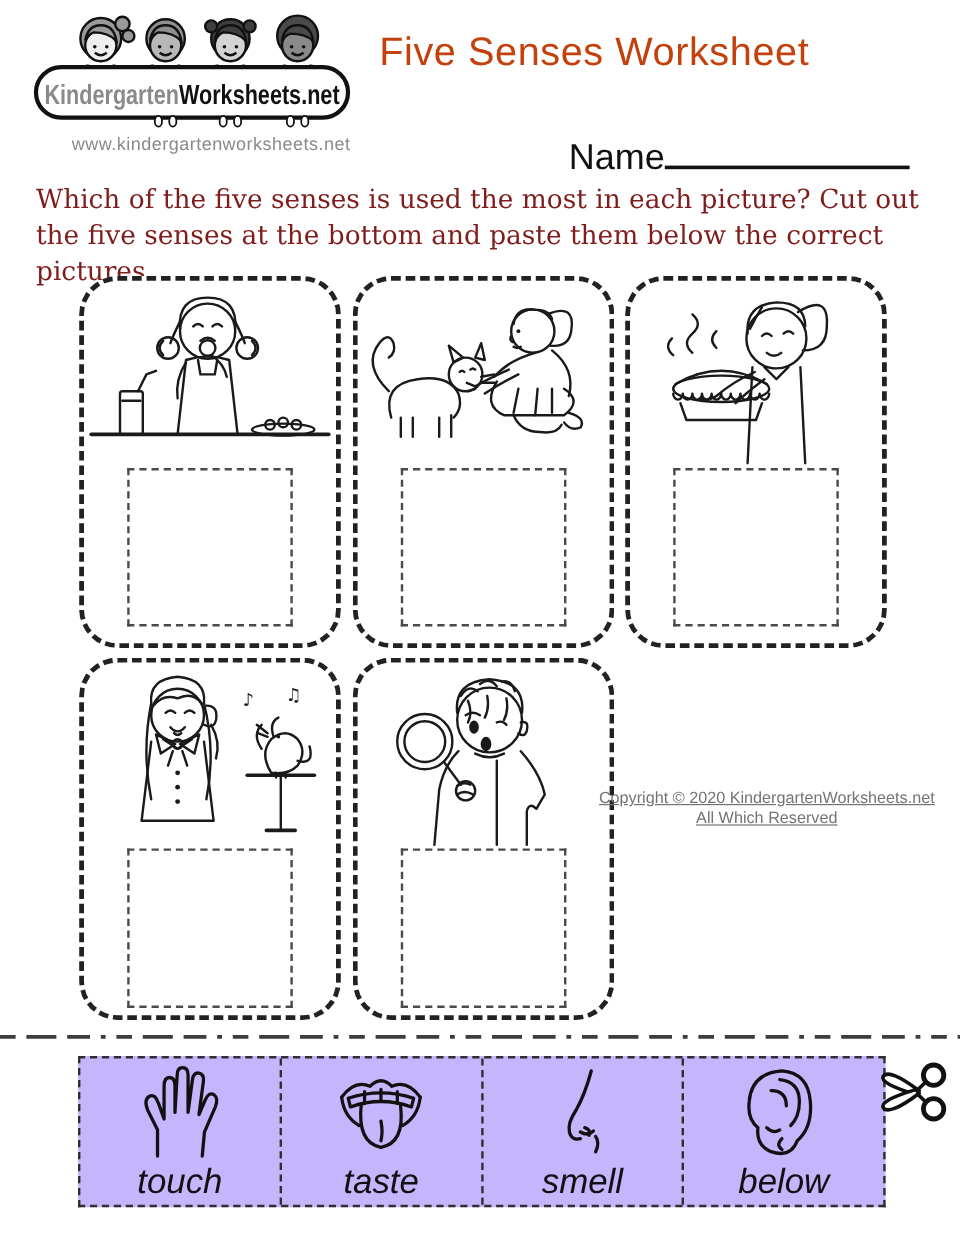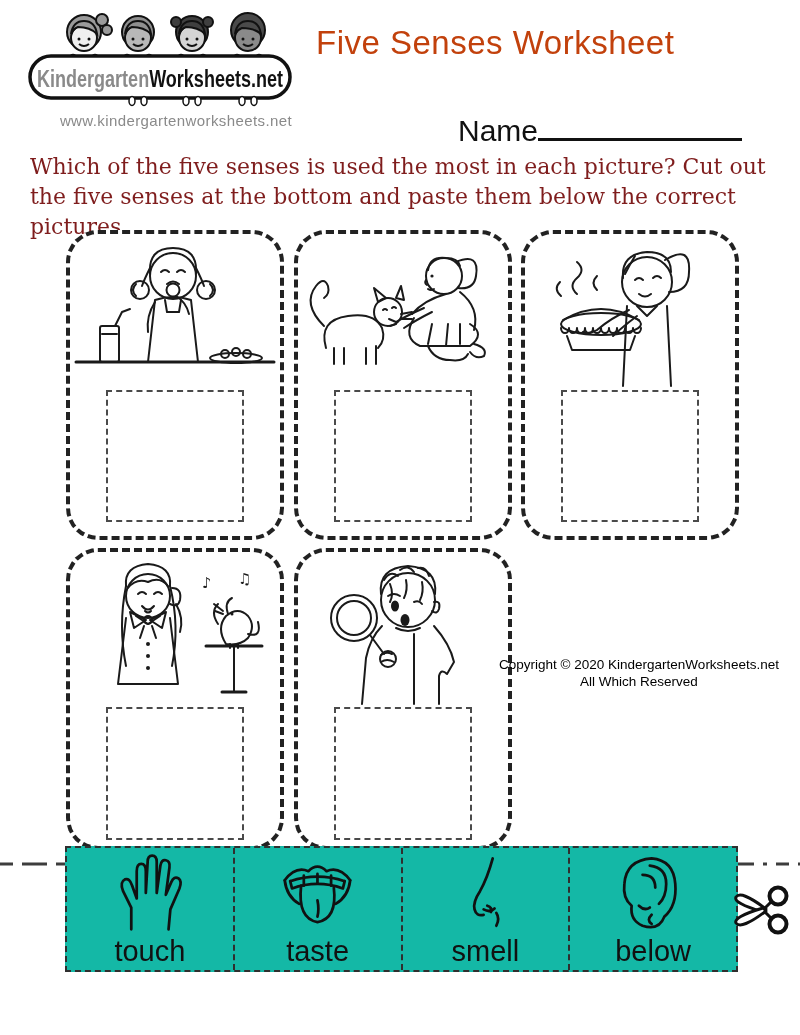--- a/index.html
+++ b/index.html
@@ -4,47 +4,47 @@
 <style>
   html,body{margin:0;padding:0;background:#fff;}
   .page{position:relative;width:800px;height:1035px;background:#ffffff;
         font-family:"Liberation Sans",sans-serif;color:#1a1a1a;overflow:hidden;}
 
   
   .logo-svg{position:absolute;left:26px;top:8px;}
   .site-url{position:absolute;left:24px;top:112px;width:268px;text-align:right;
             font-size:15px;letter-spacing:.4px;color:#8a8a8a;}
   .title{position:absolute;left:316px;top:24px;font-size:33px;letter-spacing:.5px;color:#c2410c;}
-  .name-row{position:absolute;left:458px;top:106px;font-size:30px;color:#111;}
+  .name-row{position:absolute;left:474px;top:106px;font-size:30px;color:#111;}
   .name-line{display:inline-block;width:204px;height:32px;border-bottom:3px solid #111;}
 
   .instr{position:absolute;left:30px;top:152px;width:752px;
          font-family:"DejaVu Serif","Liberation Serif",serif;
          font-size:22px;line-height:30px;color:#7f1d1d;}
 
   
   .card{position:absolute;width:218px;border:4px dashed #222;border-radius:32px;box-sizing:border-box;background:#fff;}
   .card.r1{top:230px;height:310px;}
   .card.r2{top:548px;height:302px;}
   .card.c1{left:66px;} .card.c2{left:294px;} .card.c3{left:521px;}
   .scene{position:absolute;left:0;top:4px;width:210px;height:150px;}
   .paste{position:absolute;left:50%;transform:translateX(-50%);width:138px;
          border:2px dashed #4a4a4a;box-sizing:border-box;}
   .card.r1 .paste{top:156px;height:132px;}
   .card.r2 .paste{top:155px;height:133px;}
 
   .copy{position:absolute;left:486px;top:656px;width:306px;text-align:center;
-        font-size:13.5px;line-height:17px;color:#000000;}
+        font-size:13.5px;line-height:17px;color:#737373;text-decoration:underline;}
 
   .cutline{position:absolute;left:0;top:855px;}
   .scissors{position:absolute;left:733px;top:882px;}
 
   
-  .strip{position:absolute;left:65px;top:846px;width:673px;height:126px;
-         border:2px dashed #2f2f2f;box-sizing:border-box;display:flex;background:#14b8a6;}
+  .strip{position:absolute;left:65px;top:880px;width:673px;height:126px;
+         border:2px dashed #2f2f2f;box-sizing:border-box;display:flex;background:#c4b5fd;font-style:italic;}
   .tile{flex:1;display:flex;flex-direction:column;align-items:center;
         justify-content:space-between;padding:5px 0 2px;}
   .tile + .tile{border-left:2px dashed #2f2f2f;}
   .tile svg{height:80px;}
   .lbl{font-size:29px;line-height:33px;color:#111;}
 
   
   .scene *{stroke:#1a1a1a;stroke-width:2;fill:none;stroke-linecap:round;stroke-linejoin:round;}
   .scene .fl{fill:#1a1a1a;stroke:none;}
   .scene .w3{stroke-width:3;}

